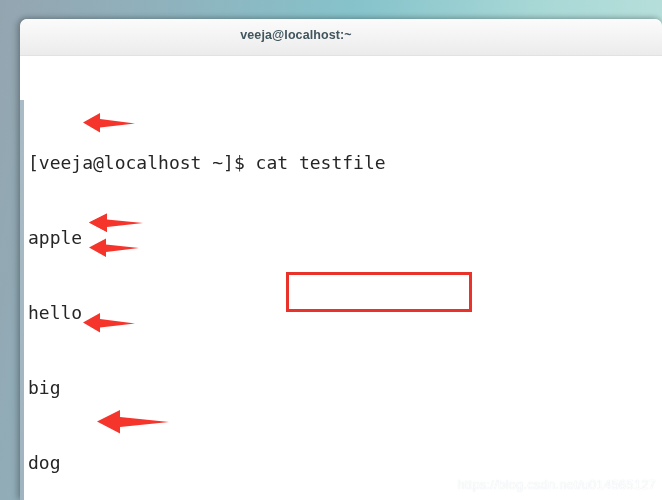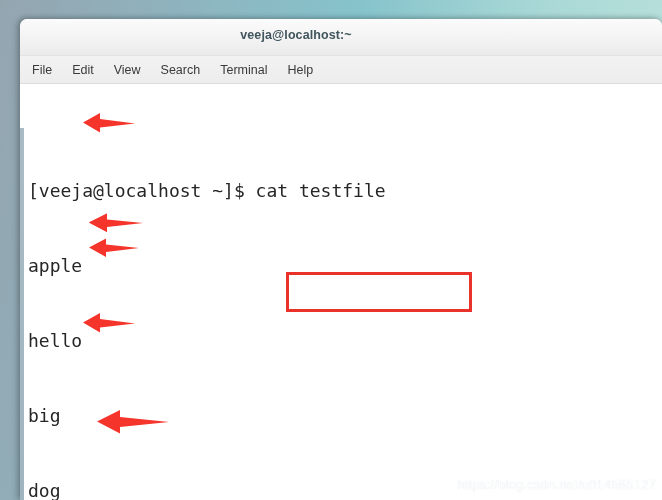--- a/index.html
+++ b/index.html
@@ -142,28 +142,20 @@
 <body>
 
 <div id="desktop"></div>
 
 <div id="terminal-window">
 
   <div id="title-bar">
     <div id="window-title">veeja@localhost:~</div>
   </div>
 
-  <div id="menu-bar">
-    <div class="menu-item">File</div>
-    <div class="menu-item">Edit</div>
-    <div class="menu-item">View</div>
-    <div class="menu-item">Search</div>
-    <div class="menu-item">Terminal</div>
-    <div class="menu-item">Help</div>
-  </div>
 
   <div id="terminal-body">
     <div id="left-edge-strip"></div>
 
     <div id="term-lines">
       <div class="term-line">[veeja@localhost ~]$ cat testfile</div>
       <div class="term-line">apple</div>
       <div class="term-line">hello</div>
       <div class="term-line">big</div>
       <div class="term-line">dog</div>

